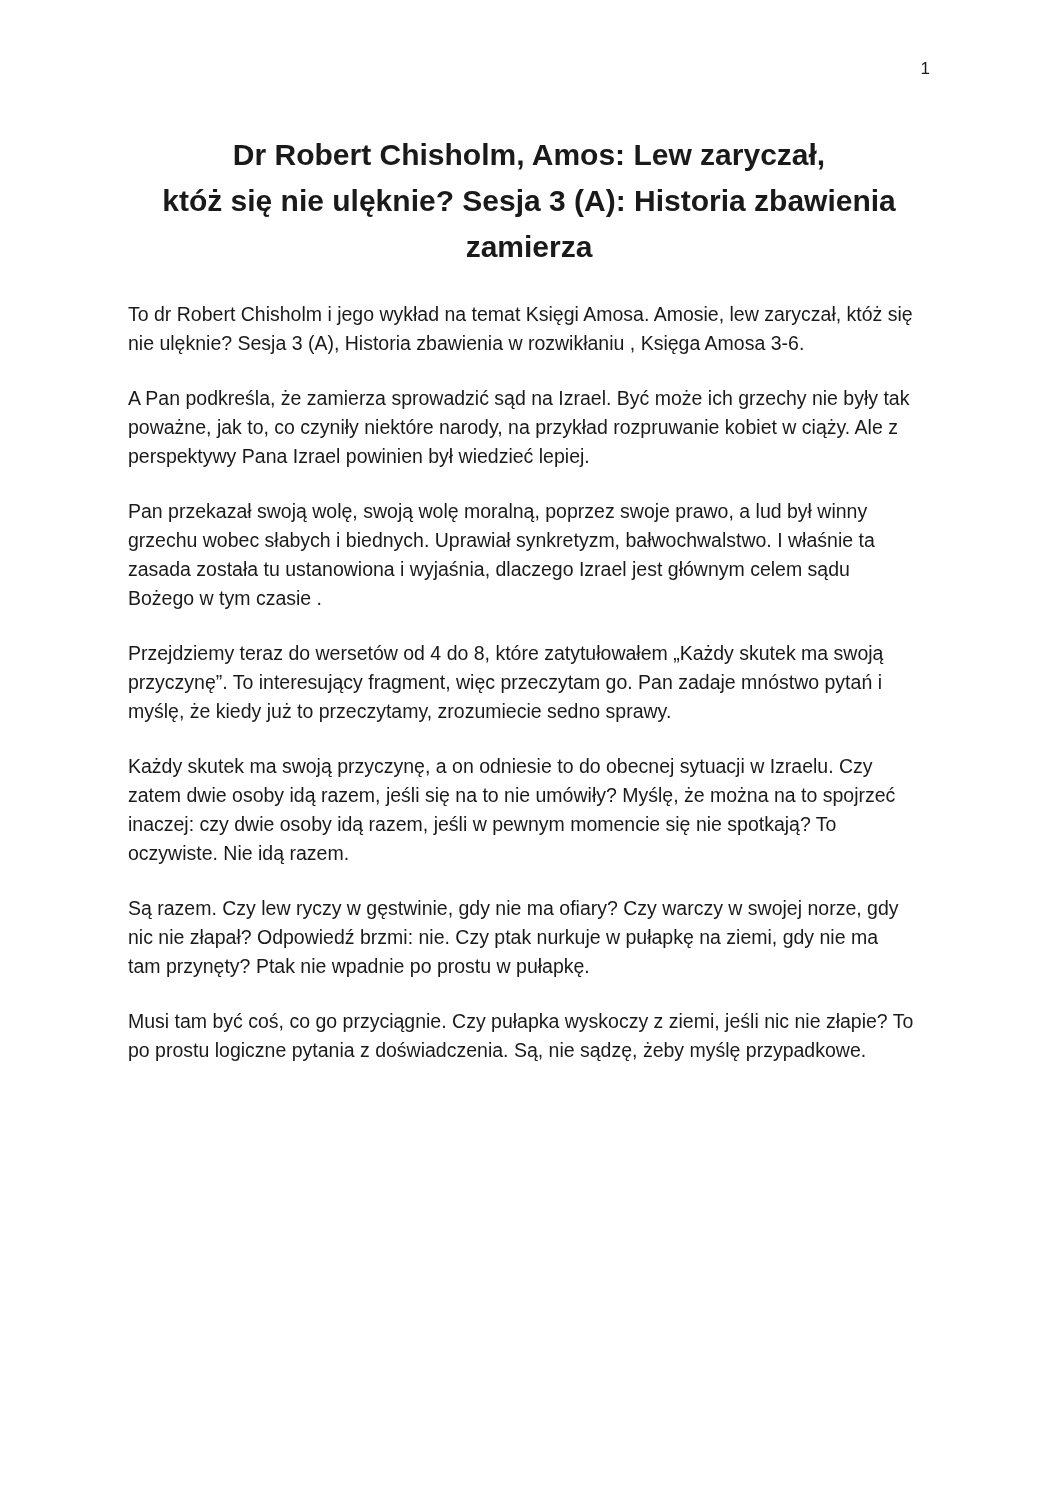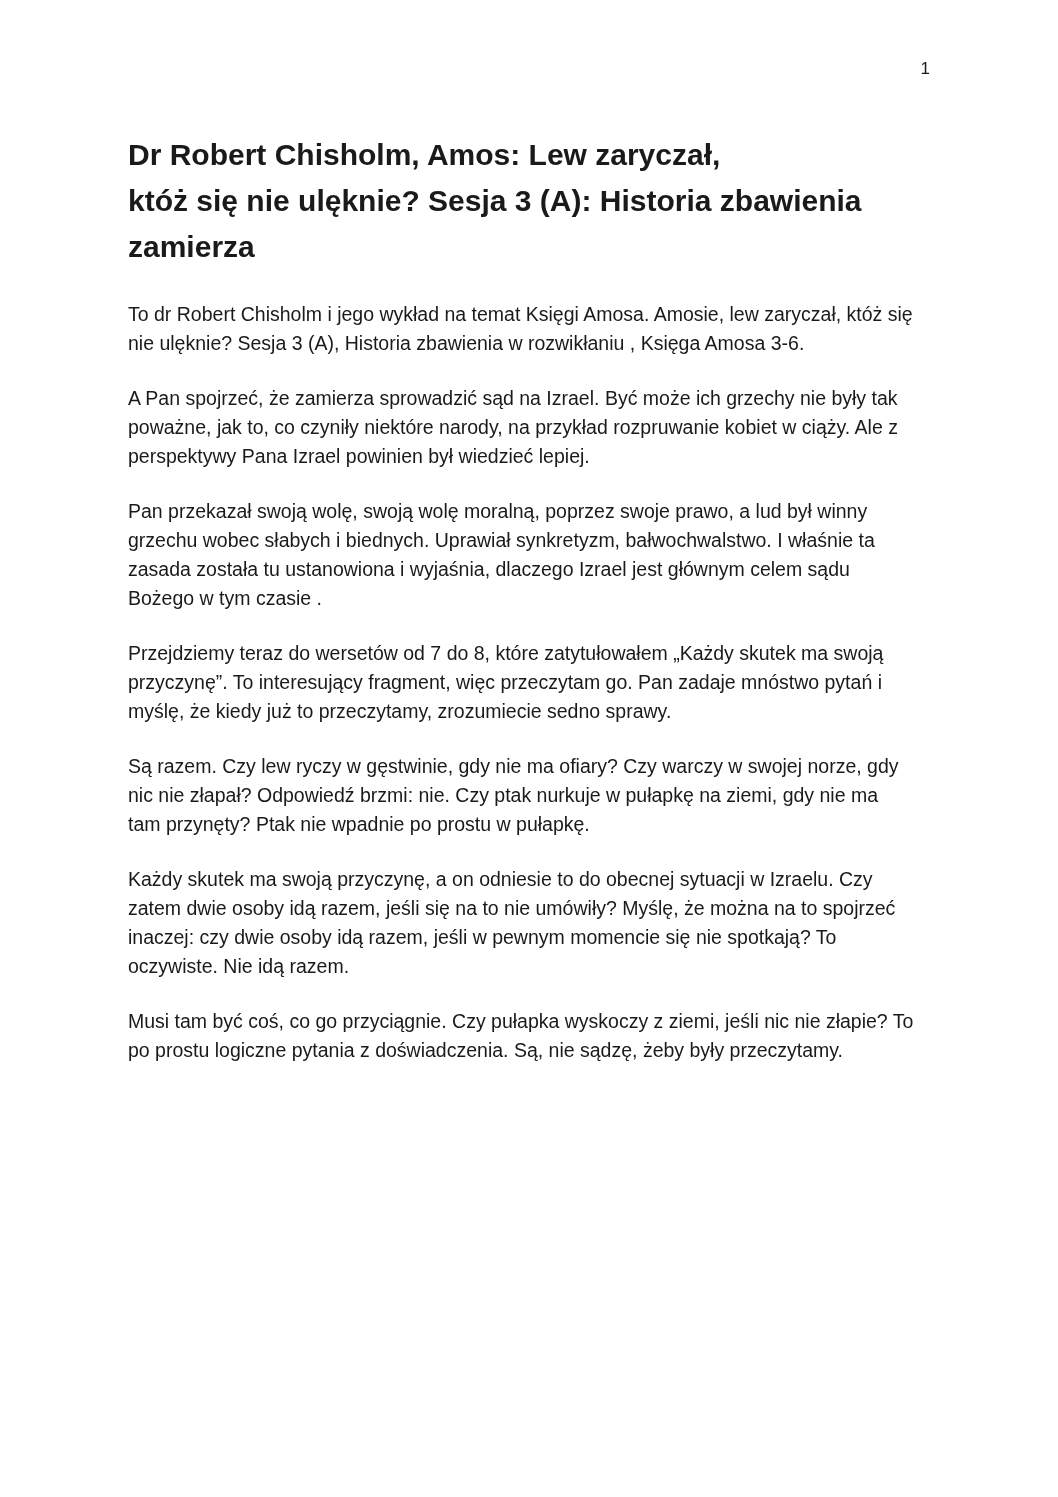--- a/index.html
+++ b/index.html
@@ -25,20 +25,21 @@
     right: 128px;
     font-size: 17px;
     line-height: 22px;
     color: #1a1a1a;
   }
   .doc-title {
     margin: 132px 0 0 0;
     font-size: 30px;
     font-weight: 700;
     line-height: 46px;
+    text-align: center;
     color: #1a1a1a;
   }
   .title-line {
     display: block;
   }
   .doc-body {
     margin-top: 30px;
     font-size: 19.5px;
     line-height: 29px;
   }
@@ -55,21 +56,21 @@
   <div class="page-number">1</div>
 
   <h1 class="doc-title">
     <span class="title-line">Dr Robert Chisholm, Amos: Lew zaryczał,</span>
     <span class="title-line">któż się nie ulęknie? Sesja 3 (A): Historia zbawienia</span>
     <span class="title-line">zamierza</span>
   </h1>
 
   <div class="doc-body">
     <p>To dr Robert Chisholm i jego wykład na temat Księgi Amosa. Amosie, lew zaryczał, któż się nie ulęknie? Sesja 3 (A), Historia zbawienia w rozwikłaniu , Księga Amosa 3-6.</p>
-    <p>A Pan spojrzeć, że zamierza sprowadzić sąd na Izrael. Być może ich grzechy nie były tak poważne, jak to, co czyniły niektóre narody, na przykład rozpruwanie kobiet w ciąży. Ale z perspektywy Pana Izrael powinien był wiedzieć lepiej.</p>
+    <p>A Pan podkreśla, że zamierza sprowadzić sąd na Izrael. Być może ich grzechy nie były tak poważne, jak to, co czyniły niektóre narody, na przykład rozpruwanie kobiet w ciąży. Ale z perspektywy Pana Izrael powinien był wiedzieć lepiej.</p>
     <p>Pan przekazał swoją wolę, swoją wolę moralną, poprzez swoje prawo, a lud był winny grzechu wobec słabych i biednych. Uprawiał synkretyzm, bałwochwalstwo. I właśnie ta zasada została tu ustanowiona i wyjaśnia, dlaczego Izrael jest głównym celem sądu Bożego w tym czasie .</p>
-    <p>Przejdziemy teraz do wersetów od 7 do 8, które zatytułowałem „Każdy skutek ma swoją przyczynę”. To interesujący fragment, więc przeczytam go. Pan zadaje mnóstwo pytań i myślę, że kiedy już to przeczytamy, zrozumiecie sedno sprawy.</p>
+    <p>Przejdziemy teraz do wersetów od 4 do 8, które zatytułowałem „Każdy skutek ma swoją przyczynę”. To interesujący fragment, więc przeczytam go. Pan zadaje mnóstwo pytań i myślę, że kiedy już to przeczytamy, zrozumiecie sedno sprawy.</p>
+    <p>Każdy skutek ma swoją przyczynę, a on odniesie to do obecnej sytuacji w Izraelu. Czy zatem dwie osoby idą razem, jeśli się na to nie umówiły? Myślę, że można na to spojrzeć inaczej: czy dwie osoby idą razem, jeśli w pewnym momencie się nie spotkają? To oczywiste. Nie idą razem.</p>
     <p>Są razem. Czy lew ryczy w gęstwinie, gdy nie ma ofiary? Czy warczy w swojej norze, gdy nic nie złapał? Odpowiedź brzmi: nie. Czy ptak nurkuje w pułapkę na ziemi, gdy nie ma tam przynęty? Ptak nie wpadnie po prostu w pułapkę.</p>
-    <p>Każdy skutek ma swoją przyczynę, a on odniesie to do obecnej sytuacji w Izraelu. Czy zatem dwie osoby idą razem, jeśli się na to nie umówiły? Myślę, że można na to spojrzeć inaczej: czy dwie osoby idą razem, jeśli w pewnym momencie się nie spotkają? To oczywiste. Nie idą razem.</p>
-    <p>Musi tam być coś, co go przyciągnie. Czy pułapka wyskoczy z ziemi, jeśli nic nie złapie? To po prostu logiczne pytania z doświadczenia. Są, nie sądzę, żeby były przeczytamy.</p>
+    <p>Musi tam być coś, co go przyciągnie. Czy pułapka wyskoczy z ziemi, jeśli nic nie złapie? To po prostu logiczne pytania z doświadczenia. Są, nie sądzę, żeby myślę przypadkowe.</p>
   </div>
 
 </div>
 
 </body></html>

